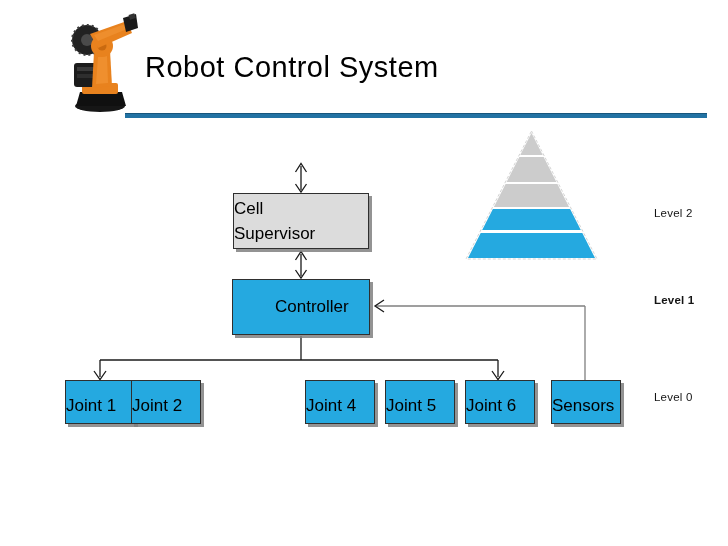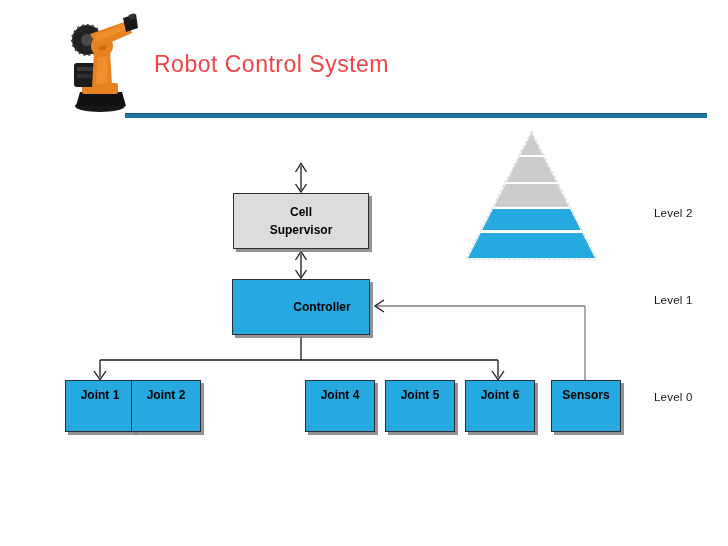--- a/index.html
+++ b/index.html
@@ -1,46 +1,46 @@
 <!DOCTYPE html>
 <html><head>
 <meta charset="utf-8">
 <style>
   html,body{margin:0;padding:0;background:#888;}
   .slide{
     position:relative;width:728px;height:546px;background:#ffffff;
     font-family:"Liberation Sans",sans-serif;overflow:hidden;margin:0 auto;
   }
   .page-title{
-    position:absolute;left:154px;top:51px;font-size:23px;font-weight:400;
-    color:#ef4444;letter-spacing:0.5px;white-space:nowrap;
+    position:absolute;left:145px;top:51px;font-size:29px;font-weight:400;
+    color:#000000;letter-spacing:0.5px;white-space:nowrap;
   }
   .title-rule{
     position:absolute;left:125px;top:113px;width:582px;height:4px;
     background:#2272a3;border-top:1px solid #17567d;
   }
   .robot-img{position:absolute;left:30px;top:4px;width:108px;height:114px;}
   .overlay{position:absolute;left:0;top:0;width:728px;height:546px;pointer-events:none;}
   .dbox{
     position:absolute;border:1px solid #2f2f2f;box-shadow:3px 3px 0 rgba(128,128,128,.85);
-    font-size:12px;color:#000;text-align:center;box-sizing:border-box;font-weight:bold;
+    font-size:17px;color:#000;box-sizing:border-box;
   }
   .dbox .l{display:block;line-height:1.5;}
   .box-gray{background:#dcdcdc;}
   .box-blue{background:#25a9e0;}
   .center-col{display:flex;flex-direction:column;justify-content:center;}
   .supervisor{left:233px;top:193px;width:136px;height:56px;}
   .controller{left:232px;top:279px;width:138px;height:56px;padding-left:42px;}
-  .rowbox{top:380px;width:70px;height:52px;padding-top:7px;}
+  .rowbox{top:380px;width:70px;height:44px;padding-top:15px;}
   .pyramid{position:absolute;left:455px;top:126px;width:160px;height:136px;}
   .level-label{
     position:absolute;left:654px;font-size:11.5px;color:#141414;white-space:nowrap;
     letter-spacing:0.2px;
   }
-  .lv2{top:207px;} .lv1{top:294px;} .lv0{top:391px;}
+  .lv2{top:207px;} .lv1{top:294px;font-weight:bold;} .lv0{top:391px;}
 </style>
 </head>
 <body>
 
 <div class="slide">
 
   <svg class="robot-img" viewBox="0 0 108 114">
 
     <ellipse cx="70" cy="102" rx="25" ry="6" fill="#161616"></ellipse>
     <path d="M50,88 L92,88 L96,102 L46,102 Z" fill="#101010"></path>

